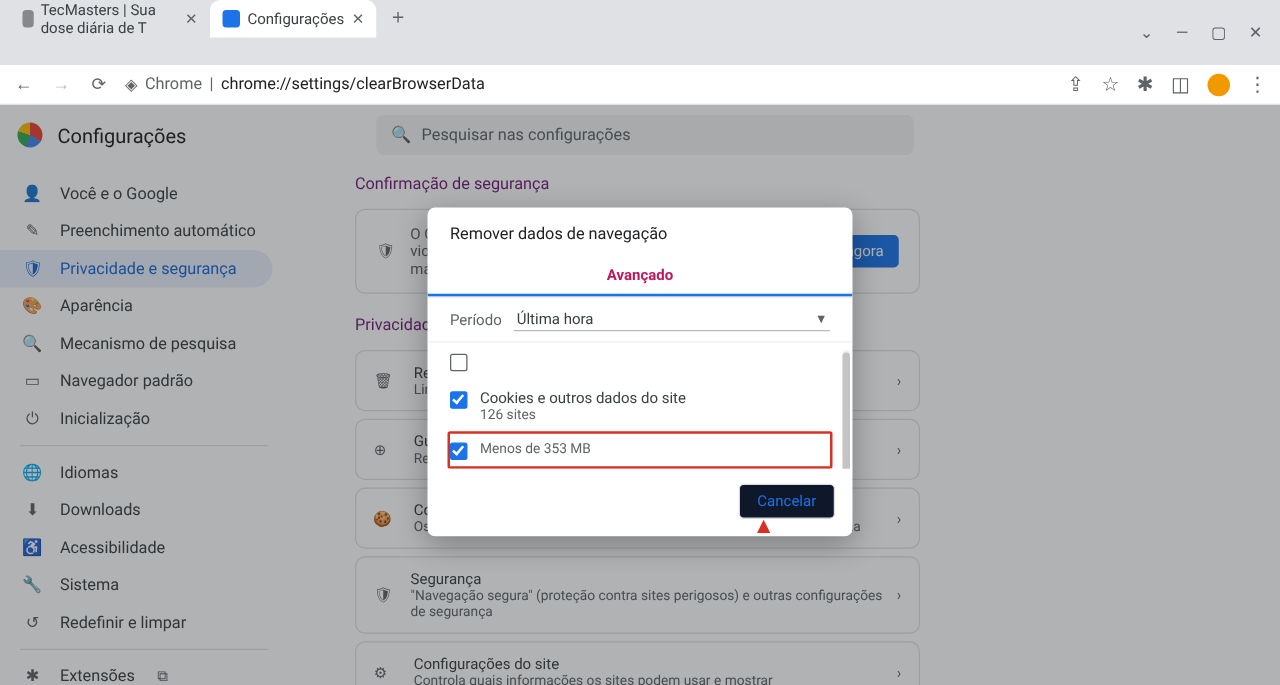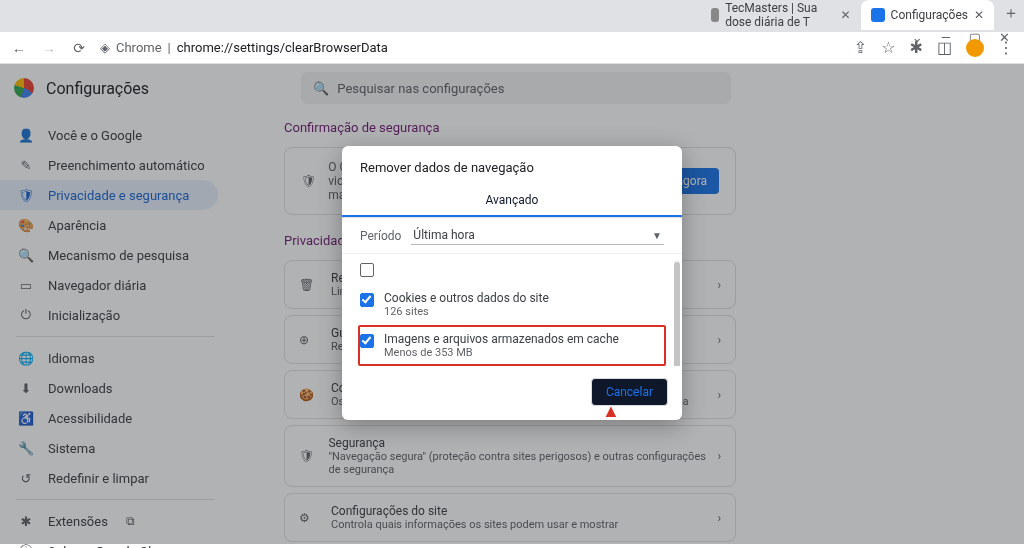--- a/index.html
+++ b/index.html
@@ -1,18 +1,18 @@
 <!DOCTYPE html>
 <html><head>
 <meta charset="utf-8">
 <style>
   *{box-sizing:border-box;margin:0;padding:0;font-family:"Segoe UI",Roboto,Arial,sans-serif;}
   body{width:1024px;height:548px;overflow:hidden;background:#fff;color:#333;position:relative;}
   
-  .titlebar{height:32px;background:#dfe1e5;display:flex;align-items:flex-end;flex-direction:column;}
+  .titlebar{height:52px;background:#dfe1e5;display:flex;}
   .tabs{display:flex;gap:0px;padding-left:8px;}
   .tab{display:flex;align-items:center;gap:6px;height:30px;padding:0 10px;border-top-left-radius:8px;border-top-right-radius:8px;font-size:12px;color:#3c4043;max-width:160px;}
   .tab.active{background:#fff;}
   .tab .fav{width:14px;height:14px;border-radius:3px;background:#888;display:inline-block;}
   .tab .fav.blue{background:#1a73e8;}
   .tab .close{font-size:12px;color:#5f6368;}
   .newtab{width:26px;height:26px;display:flex;align-items:center;justify-content:center;color:#5f6368;margin-left:4px;}
   .win-controls{margin-left:auto;display:flex;align-items:center;gap:18px;padding-right:14px;color:#5f6368;}
   .win-controls span{font-size:13px;}
 
@@ -50,21 +50,21 @@
   .row-card{background:#fff;border:1px solid #e0e0e0;border-radius:8px;margin-bottom:6px;display:flex;align-items:center;padding:10px 14px;font-size:12px;color:#3c4043;}
   .row-card .icn{width:20px;color:#5f6368;margin-right:12px;}
   .row-card .sub{color:#5f6368;font-size:11px;}
   .row-card .chev{margin-left:auto;color:#5f6368;}
 
   
   .dialog{position:absolute;top:82px;left:342px;width:340px;background:#fff;border-radius:6px;box-shadow:0 6px 24px rgba(0,0,0,.3);z-index:10;overflow:hidden;}
   .dlg-title{font-size:13px;color:#202124;padding:14px 18px 10px;}
   .dlg-tabs{display:flex;border-bottom:1px solid #e0e0e0;}
   .dlg-tab{flex:1;text-align:center;font-size:12px;color:#5f6368;padding:8px 0;}
-  .dlg-tab.active{color:#0f172a;border-bottom:2px solid #1a73e8;font-weight:400;}
+  .dlg-tab.active{color:#be185d;border-bottom:2px solid #1a73e8;font-weight:700;}
   .period-row{display:flex;align-items:center;gap:10px;padding:8px 18px;border-bottom:1px solid #f0f0f0;font-size:12px;color:#5f6368;}
   .period-select{flex:1;display:flex;align-items:center;justify-content:space-between;border-bottom:1px solid #bbb;padding:2px 2px;color:#3c4043;}
   .period-select .arrow{color:#5f6368;font-size:10px;}
   .opts{max-height:196px;overflow:hidden;position:relative;}
   .scroll-track{position:absolute;right:2px;top:6px;bottom:6px;width:6px;background:#f1f1f1;border-radius:3px;}
   .scroll-thumb{position:absolute;right:2px;top:8px;width:6px;height:120px;background:#c4c4c4;border-radius:3px;}
   .opt{display:flex;align-items:flex-start;gap:10px;padding:7px 18px;font-size:12px;color:#3c4043;}
   .opt.highlight{border:2px solid #d93025;border-radius:2px;margin:0 16px;padding:5px 2px 5px 0;}
   .opt.highlight .chk{margin-left:0;}
   .chk{width:14px;height:14px;border:1.5px solid #5f6368;border-radius:2px;margin-top:2px;flex-shrink:0;position:relative;}
@@ -149,21 +149,21 @@
     <div class="side-item">
         <span class="icn">🎨</span>
         <span>Aparência</span>
       </div>
     <div class="side-item">
         <span class="icn">🔍</span>
         <span>Mecanismo de pesquisa</span>
       </div>
     <div class="side-item">
         <span class="icn">▭</span>
-        <span>Navegador diária</span>
+        <span>Navegador padrão</span>
       </div>
     <div class="side-item">
         <span class="icn">⏻</span>
         <span>Inicialização</span>
       </div>
     <div class="side-sep"></div>
     <div class="side-item">
         <span class="icn">🌐</span>
         <span>Idiomas</span>
       </div>
@@ -269,21 +269,20 @@
       <div class="opt">
         <span class="chk on"></span>
         <div class="txt">
             <div>Cookies e outros dados do site</div>
             <div class="sub">126 sites</div>
           </div>
       </div>
       <div class="opt highlight">
         <span class="chk on"></span>
         <div class="txt">
-            <div>Imagens e arquivos armazenados em cache</div>
             <div class="sub">Menos de 353 MB</div>
           </div>
       </div>
 
       <div class="scroll-track"></div>
       <div class="scroll-thumb"></div>
     </div>
 
     <div class="dlg-actions">
       <button class="btn-cancel">Cancelar</button>

